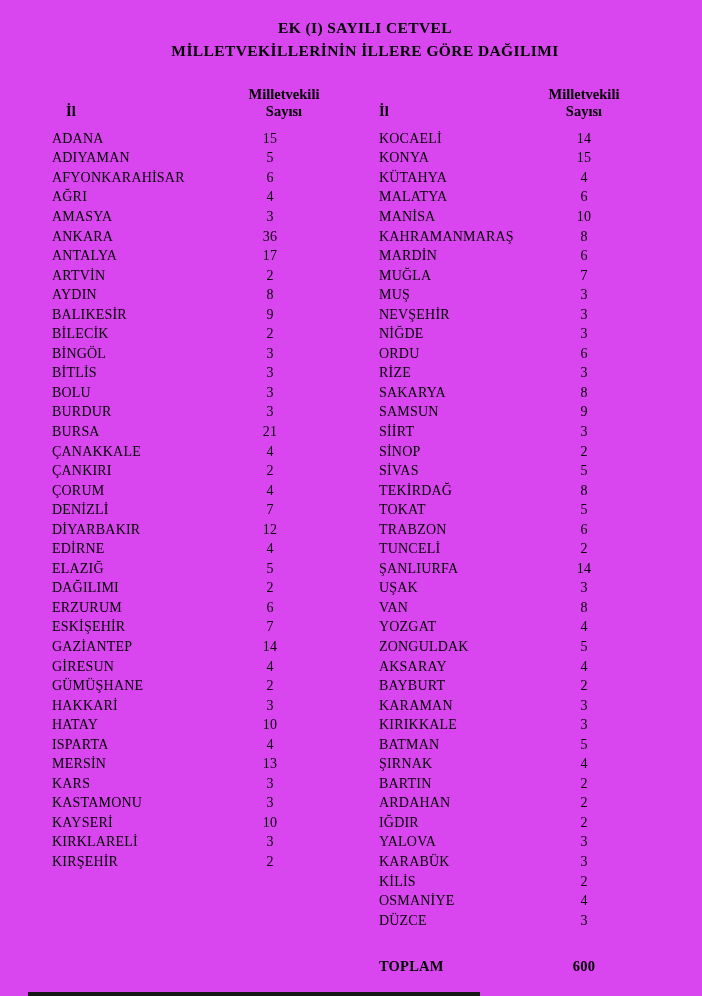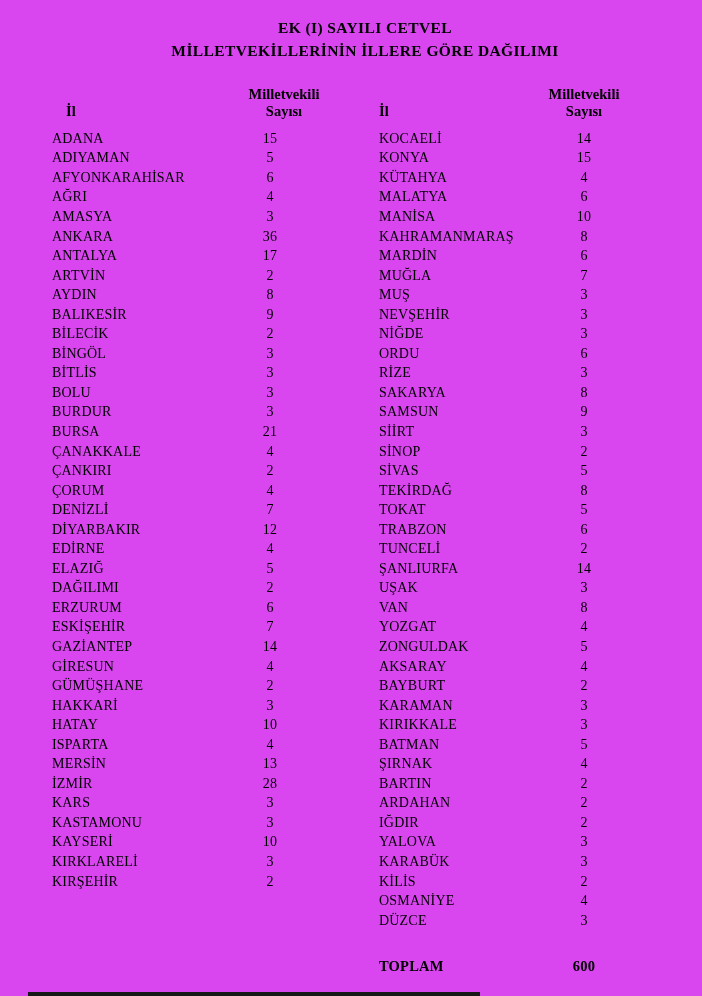--- a/index.html
+++ b/index.html
@@ -219,24 +219,20 @@
           </div>
           <div class="row">
             <span class="name">ISPARTA</span>
             <span class="count">4</span>
           </div>
           <div class="row">
             <span class="name">MERSİN</span>
             <span class="count">13</span>
           </div>
           <div class="row">
-            <span class="name">İZMİR</span>
-            <span class="count">28</span>
-          </div>
-          <div class="row">
             <span class="name">KARS</span>
             <span class="count">3</span>
           </div>
           <div class="row">
             <span class="name">KASTAMONU</span>
             <span class="count">3</span>
           </div>
           <div class="row">
             <span class="name">KAYSERİ</span>
             <span class="count">10</span>

